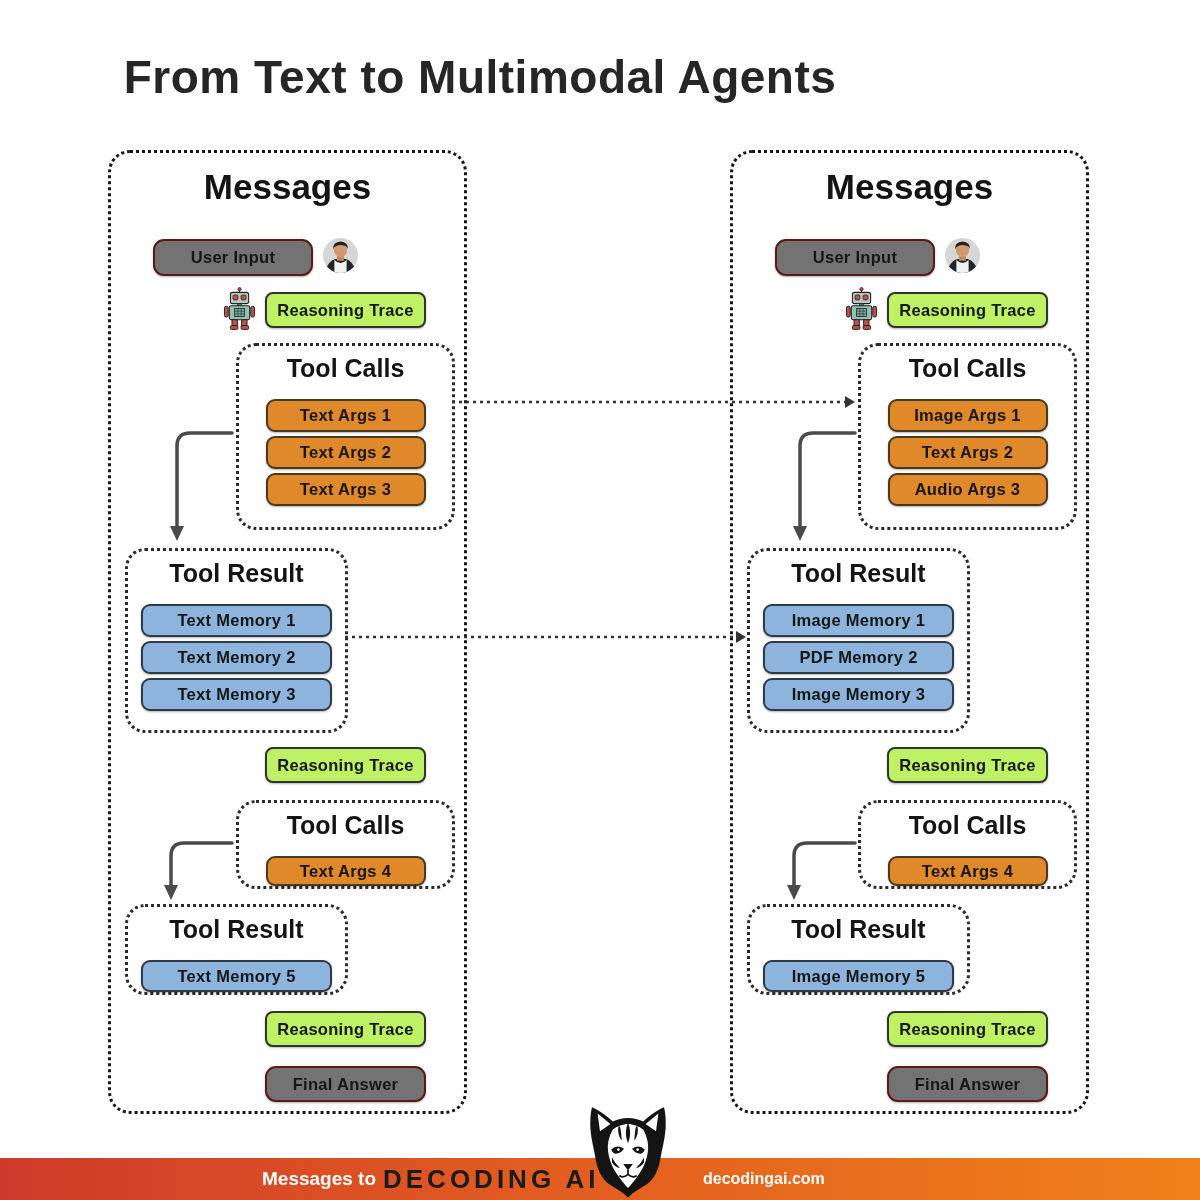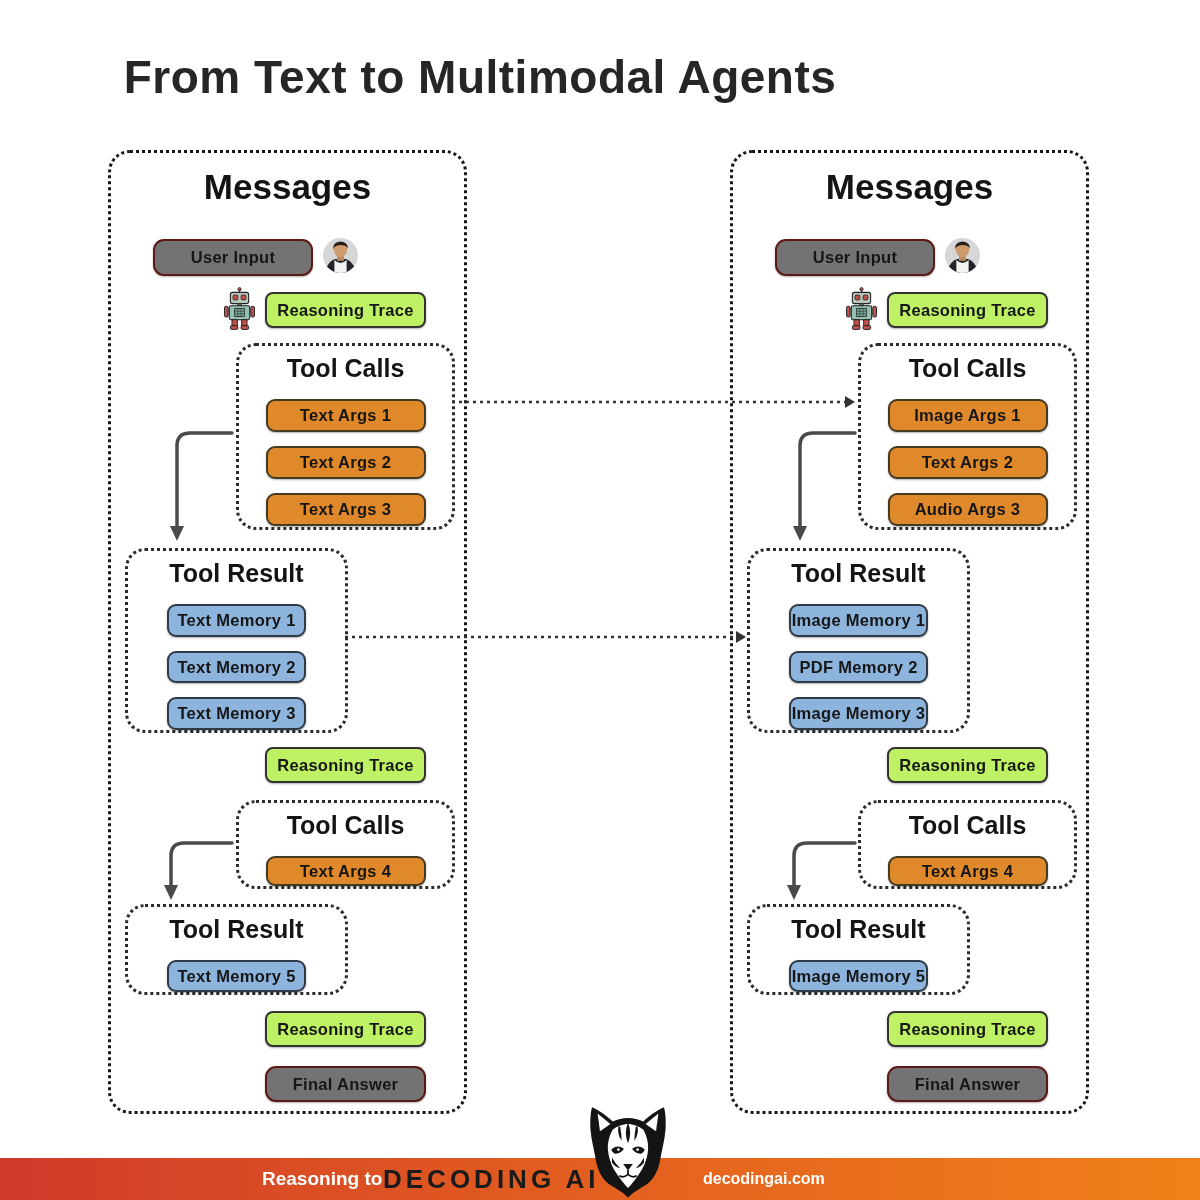--- a/index.html
+++ b/index.html
@@ -50,22 +50,22 @@
   }
   .p-tc1 { left:125px; top:190px; width:219px; height:187px; }
   .p-tr1 { left:14px;  top:395px; width:223px; height:185px; }
   .p-tc2 { left:125px; top:647px; width:219px; height:89px;  }
   .p-tr2 { left:14px;  top:751px; width:223px; height:91px;  }
 
   .box-title{
     font-size:25px; font-weight:800; color:#141414; line-height:32px; margin-bottom:7px;
   }
   .dotted-box .chip{ width:160px; height:33px;margin-top:8px; }
-  .dotted-box.result .chip{ width:139px; }
-  .dotted-box .chip + .chip{ margin-top:14px; }
+  .dotted-box.result .chip{ width:191px; }
+  .dotted-box .chip + .chip{ margin-top:4px; }
 
   .icon-svg{ display:block; width:100%; height:100%; }
 
   
   .footer-bar{
     position:absolute; left:0; bottom:0; width:1200px; height:42px;
     background:linear-gradient(90deg,#cf3a2a 0%,#e25c20 45%,#f08119 100%);
   }
   .footer-bar span{ position:absolute; top:0; height:42px; display:flex; align-items:center; }
   .f-sub  { left:262px; color:#ffffff; font-size:19px; font-weight:700; }
@@ -251,21 +251,21 @@
       <path d="M452 402 H845"></path>
       <path d="M345 637 H736"></path>
     </g>
     <g fill="#333">
       <polygon points="845,396 845,408 855,402"></polygon>
       <polygon points="736,631 736,643 746,637"></polygon>
     </g>
   </svg>
 
   <div class="footer-bar">
-    <span class="f-sub">Reasoning to</span>
+    <span class="f-sub">Messages to</span>
     <span class="f-brand">DECODING AI</span>
     <span class="f-site">decodingai.com</span>
   </div>
 
   <span class="cat-logo">
     <svg class="icon-svg" viewBox="0 0 100 118">
       <path d="M50 116 C42 108 34 104 26 99 C18 93 12 82 10 70 C8 58 4 44 3 30 C2.5 20 3 10 5 3 C14 7 24 14 31 21 C37 18 43 16.5 50 16.5 C57 16.5 63 18 69 21 C76 14 86 7 95 3 C97 10 97.5 20 97 30 C96 44 92 58 90 70 C88 82 82 93 74 99 C66 104 58 108 50 116 Z" fill="#141414"></path>
       <path d="M12 11 L28 24 L15 33 Z" fill="#ffffff"></path>
       <path d="M88 11 L72 24 L85 33 Z" fill="#ffffff"></path>
       <path d="M50 24 C44 24 36 27 31 31 C27 38 24 48 25 57 C26 68 31 80 38 89 C42 95 46 100 50 104 C54 100 58 95 62 89 C69 80 74 68 75 57 C76 48 73 38 69 31 C64 27 56 24 50 24 Z" fill="#ffffff"></path>

